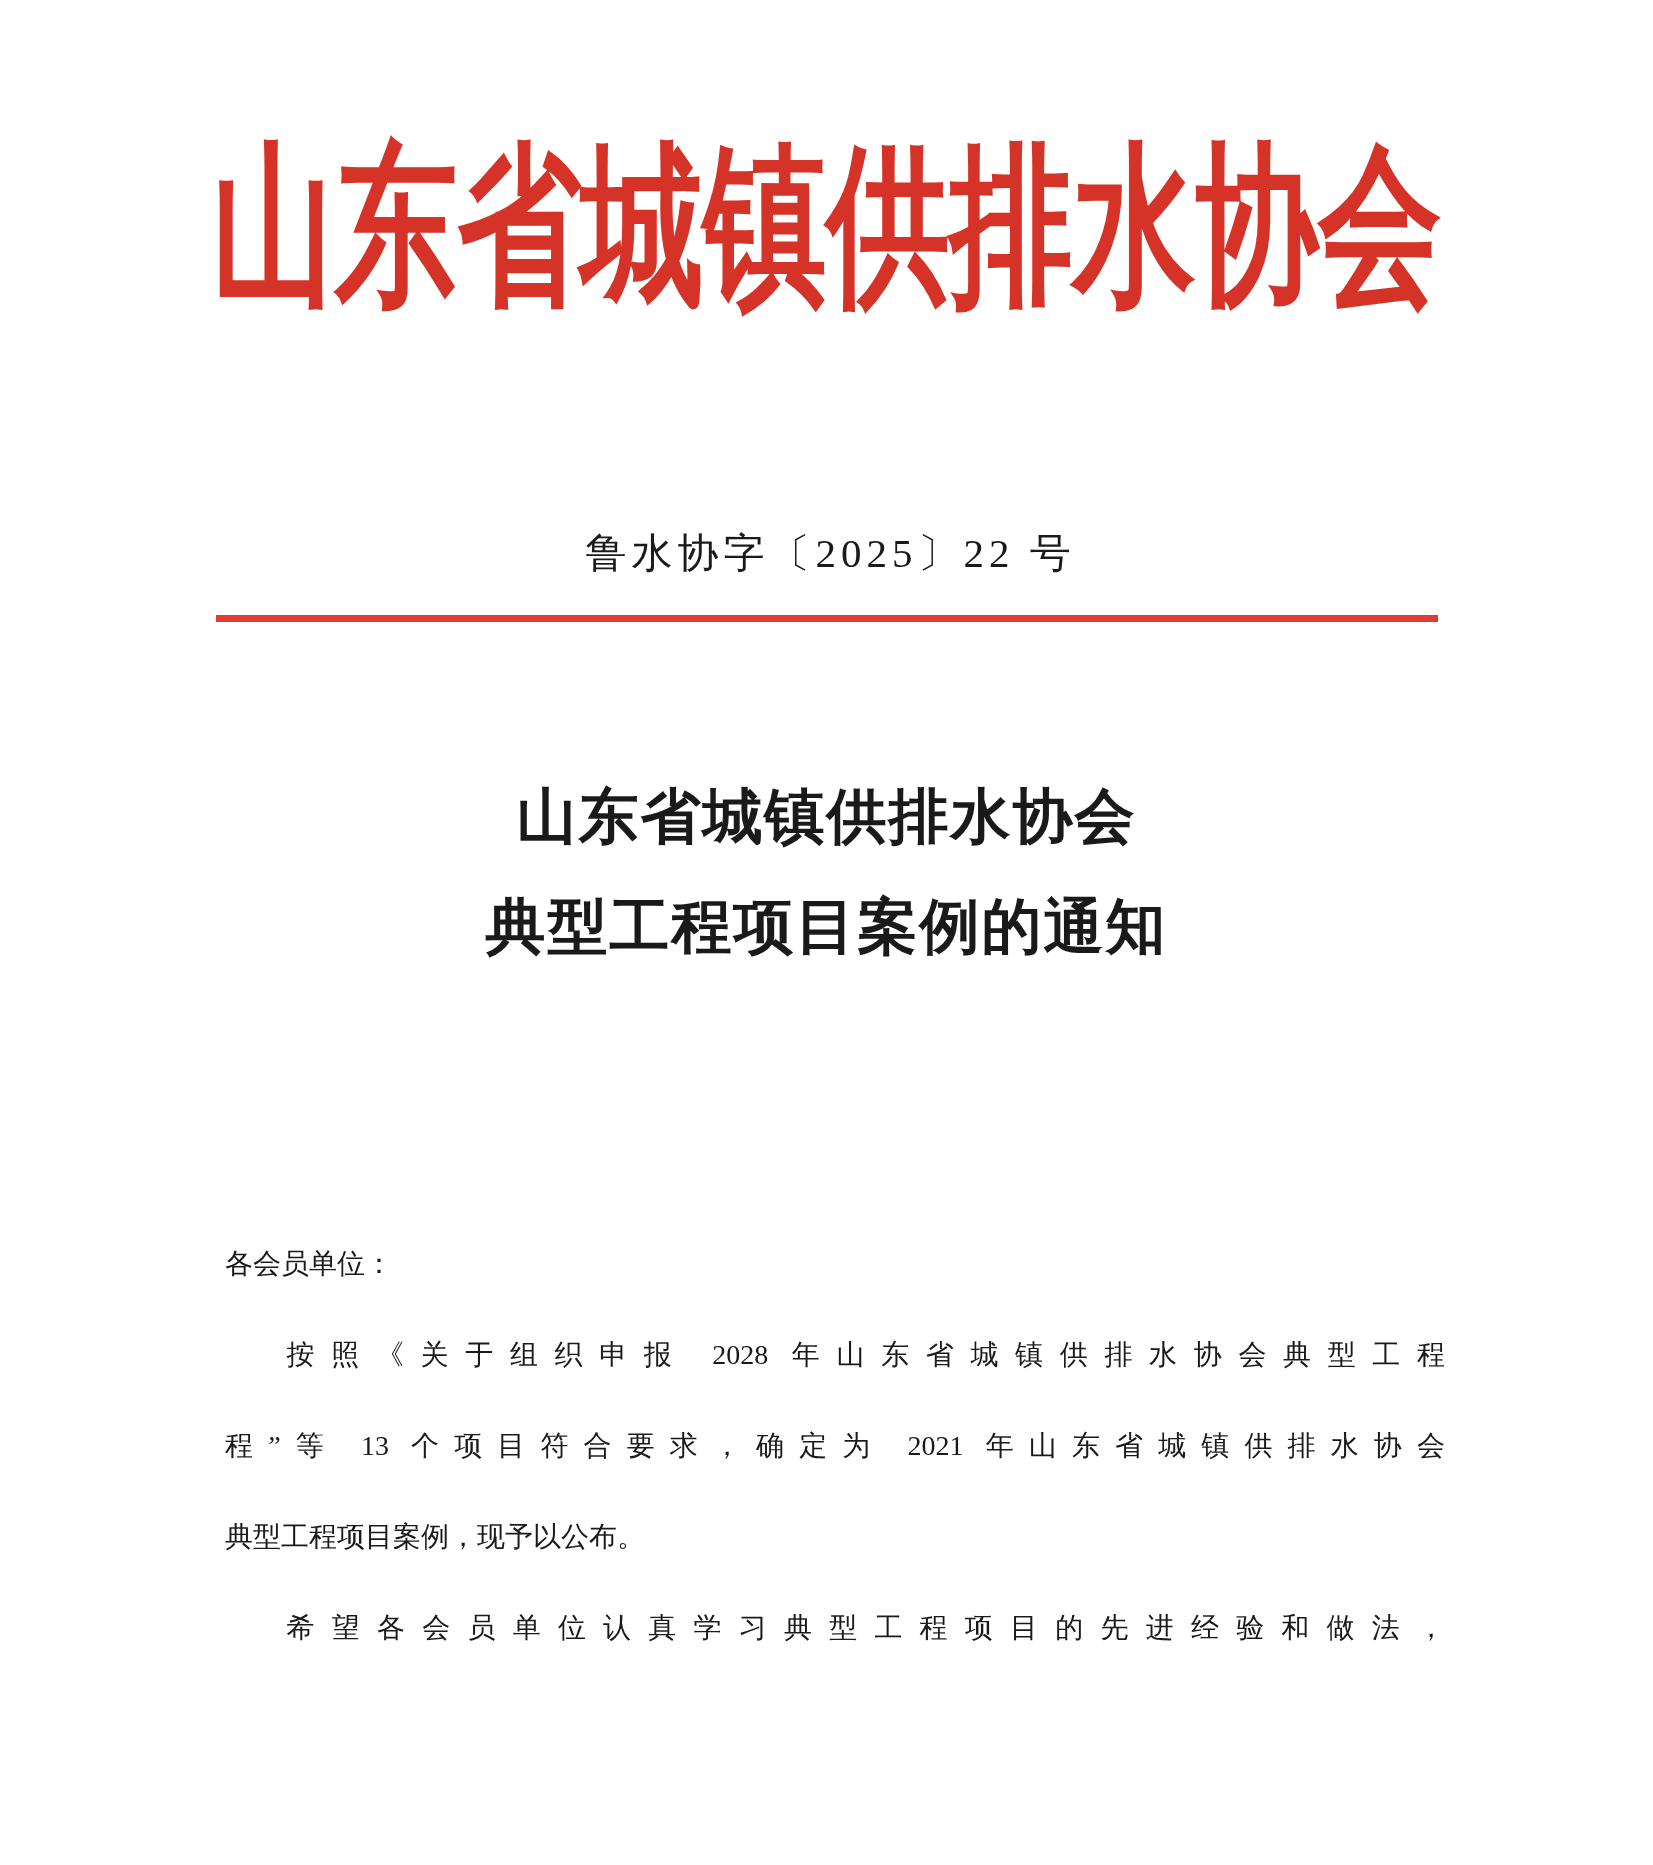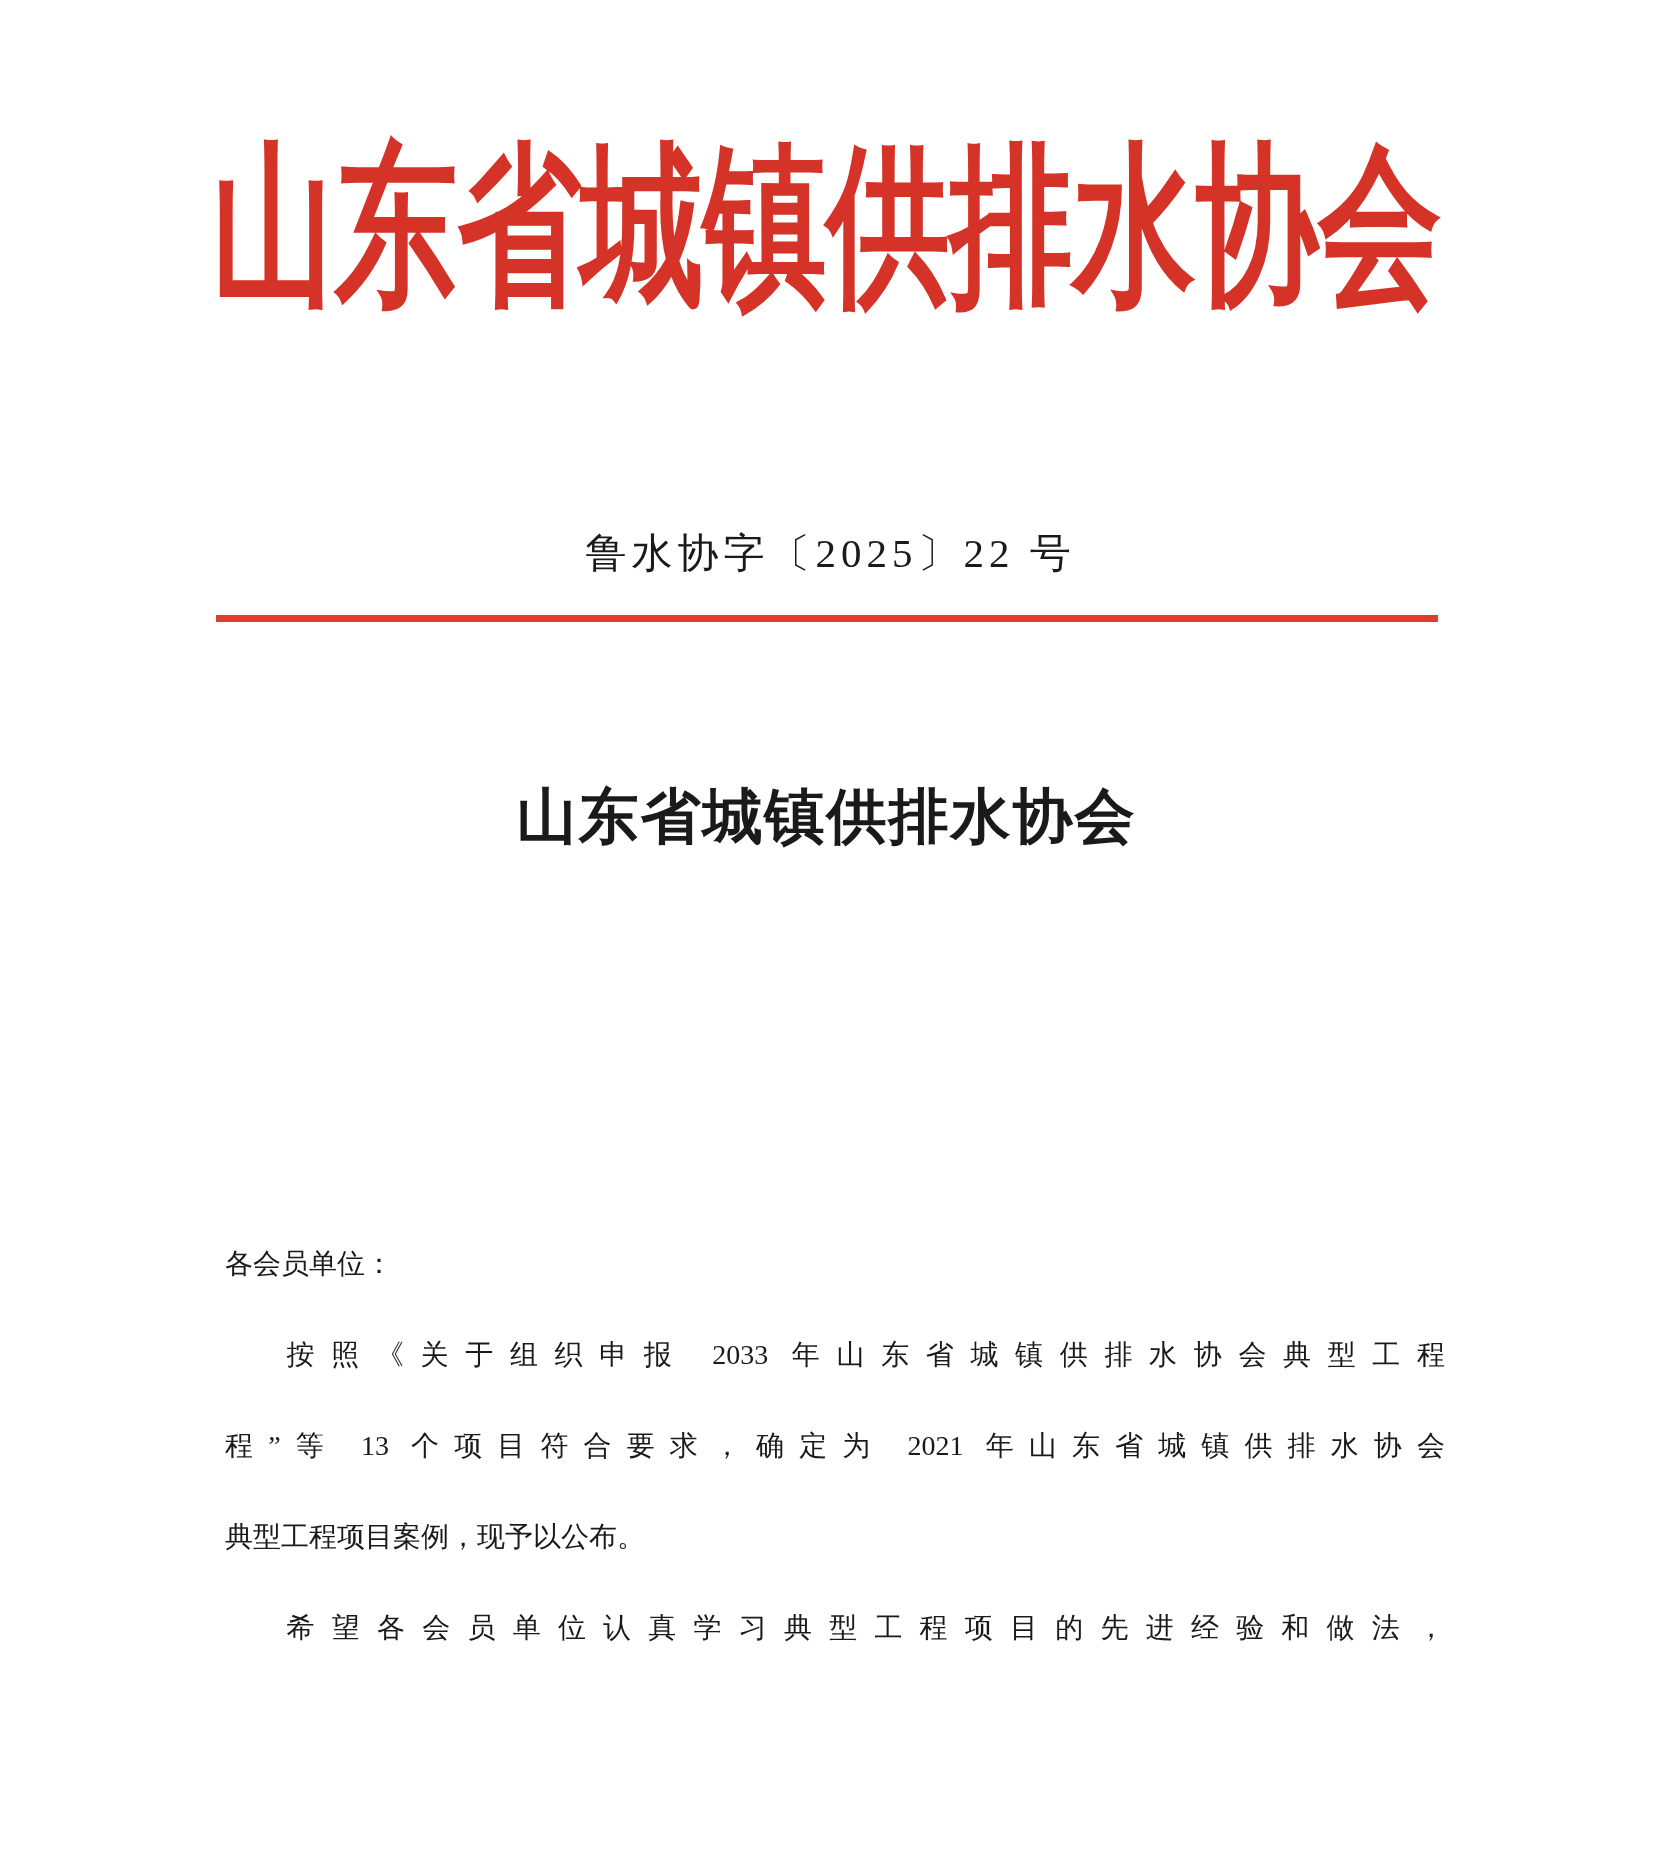--- a/index.html
+++ b/index.html
@@ -101,23 +101,24 @@
   <div class="masthead">
     <span class="masthead-text">山东省城镇供排水协会</span>
   </div>
 
   <div class="doc-number">鲁水协字〔2025〕22 号</div>
 
   <div class="rule"></div>
 
   <div class="title-block">
     <div class="title-line">山东省城镇供排水协会</div>
+    <div class="title-line">典型工程项目案例的通知</div>
   </div>
 
   <div class="body-block">
     <div class="line">各会员单位：</div>
-    <div class="line fill indent">按照《关于组织申报 2033 年山东省城镇供排水协会典型工程</div>
+    <div class="line fill indent">按照《关于组织申报 2028 年山东省城镇供排水协会典型工程</div>
     <div class="line fill">程”等 13 个项目符合要求，确定为 2021 年山东省城镇供排水协会</div>
     <div class="line">典型工程项目案例，现予以公布。</div>
     <div class="line fill indent">希望各会员单位认真学习典型工程项目的先进经验和做法，</div>
   </div>
 
 </div>
 
 </body></html>

